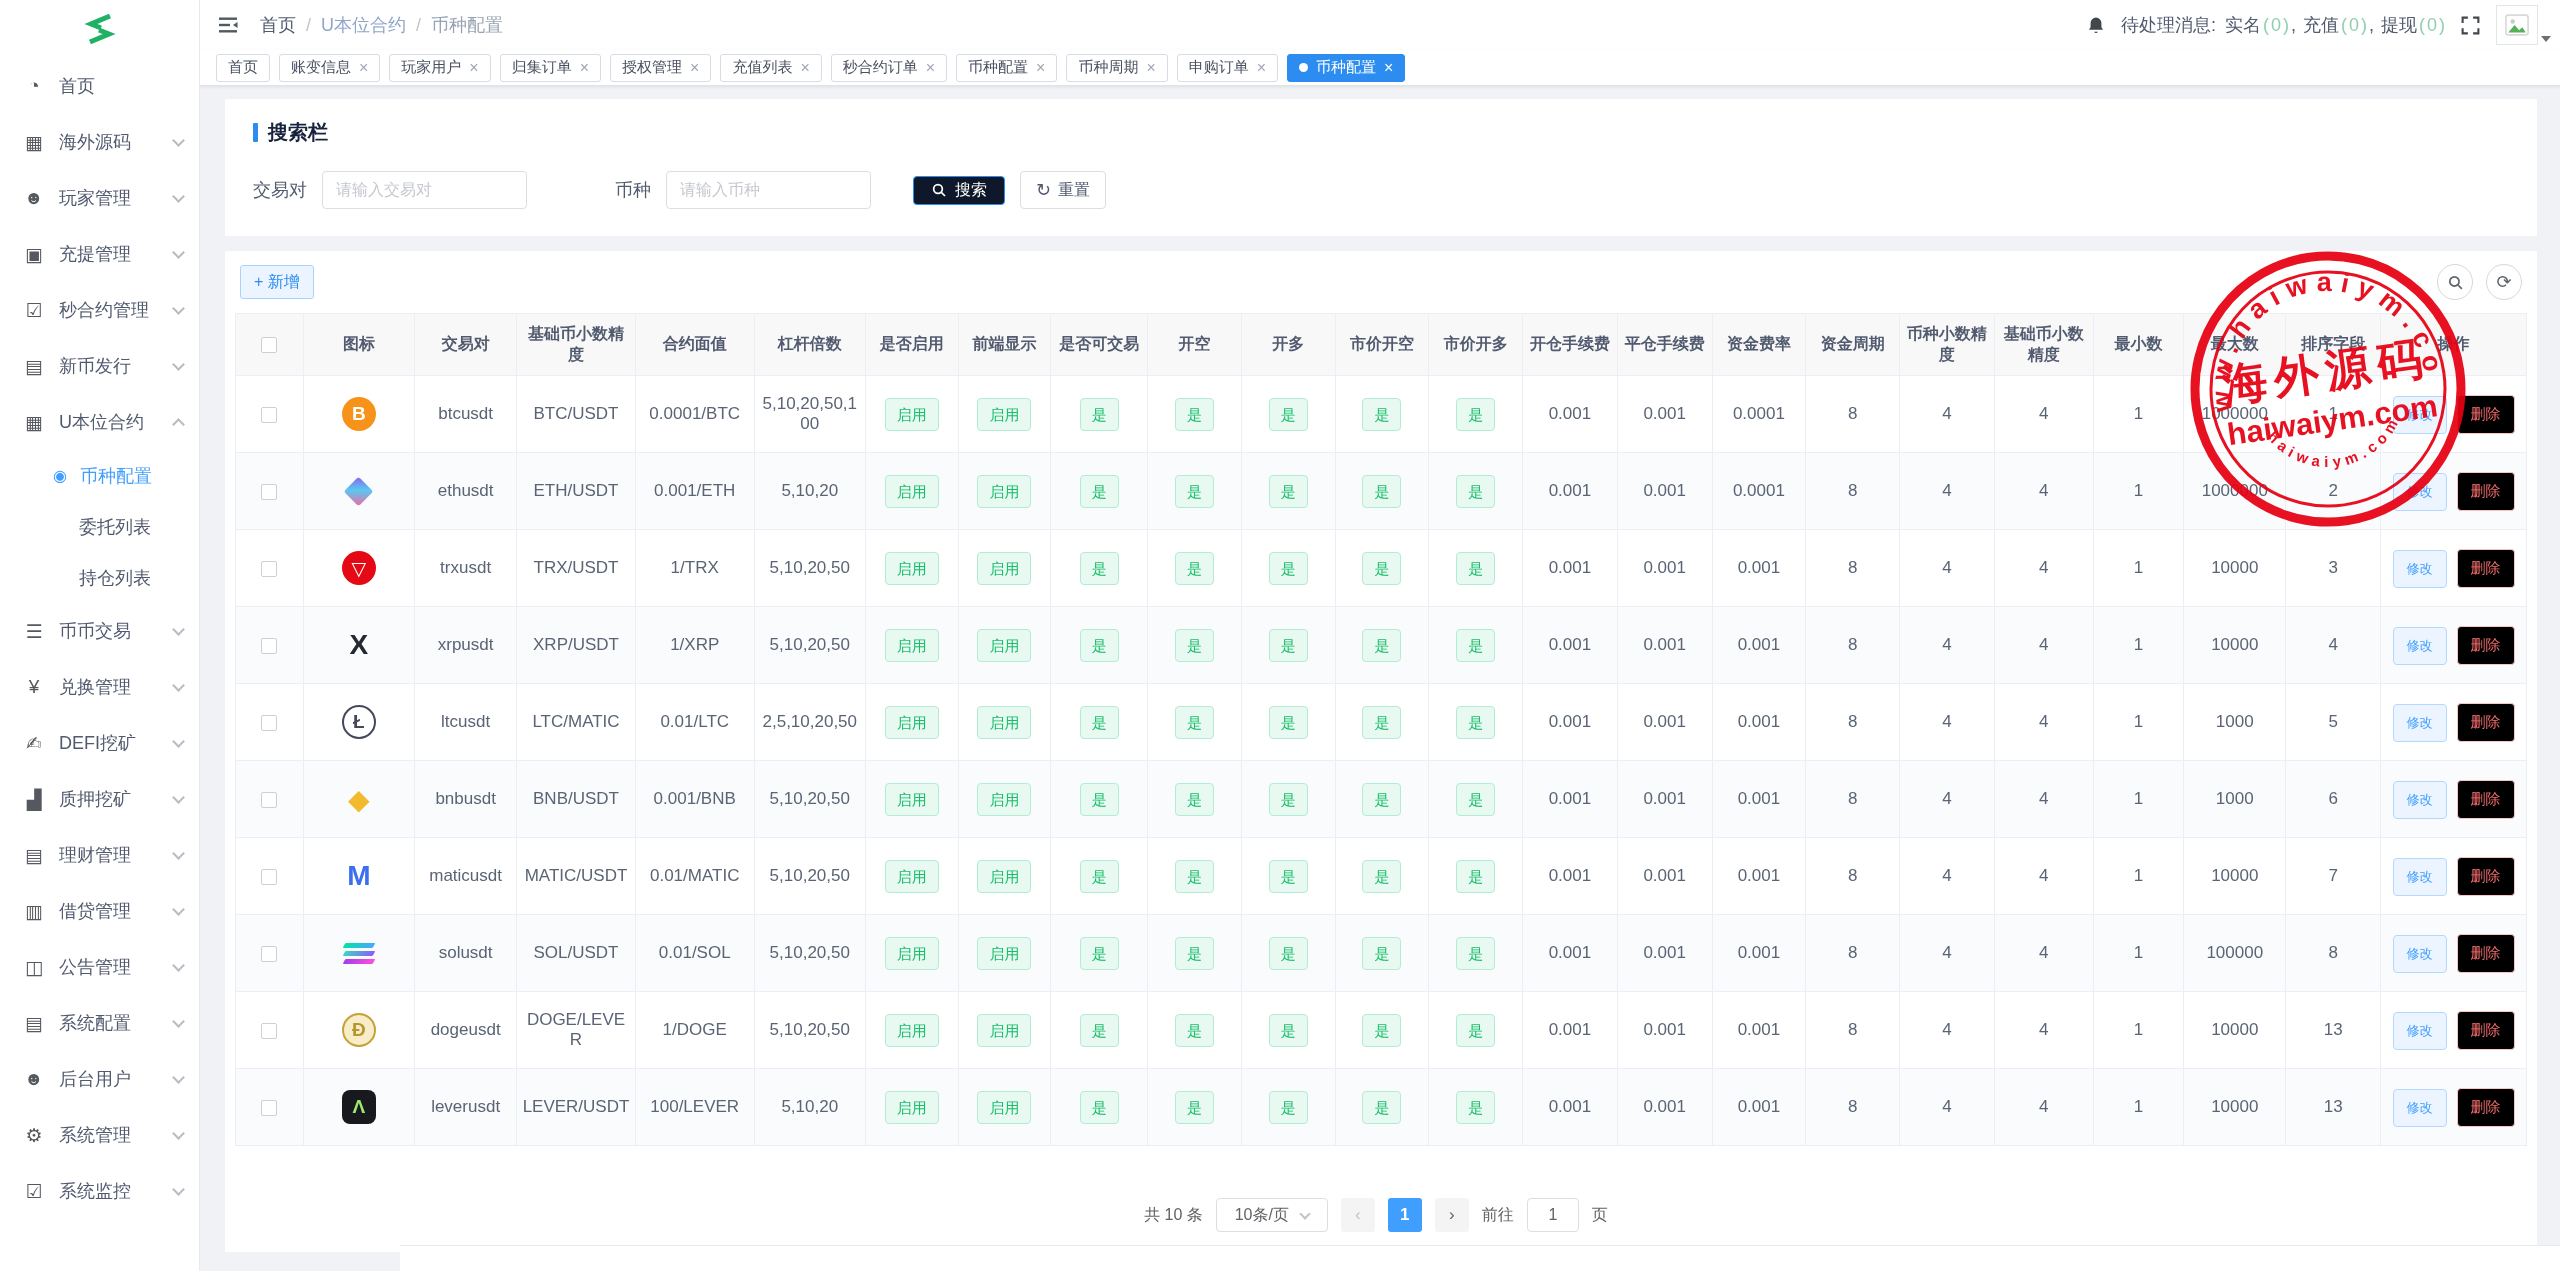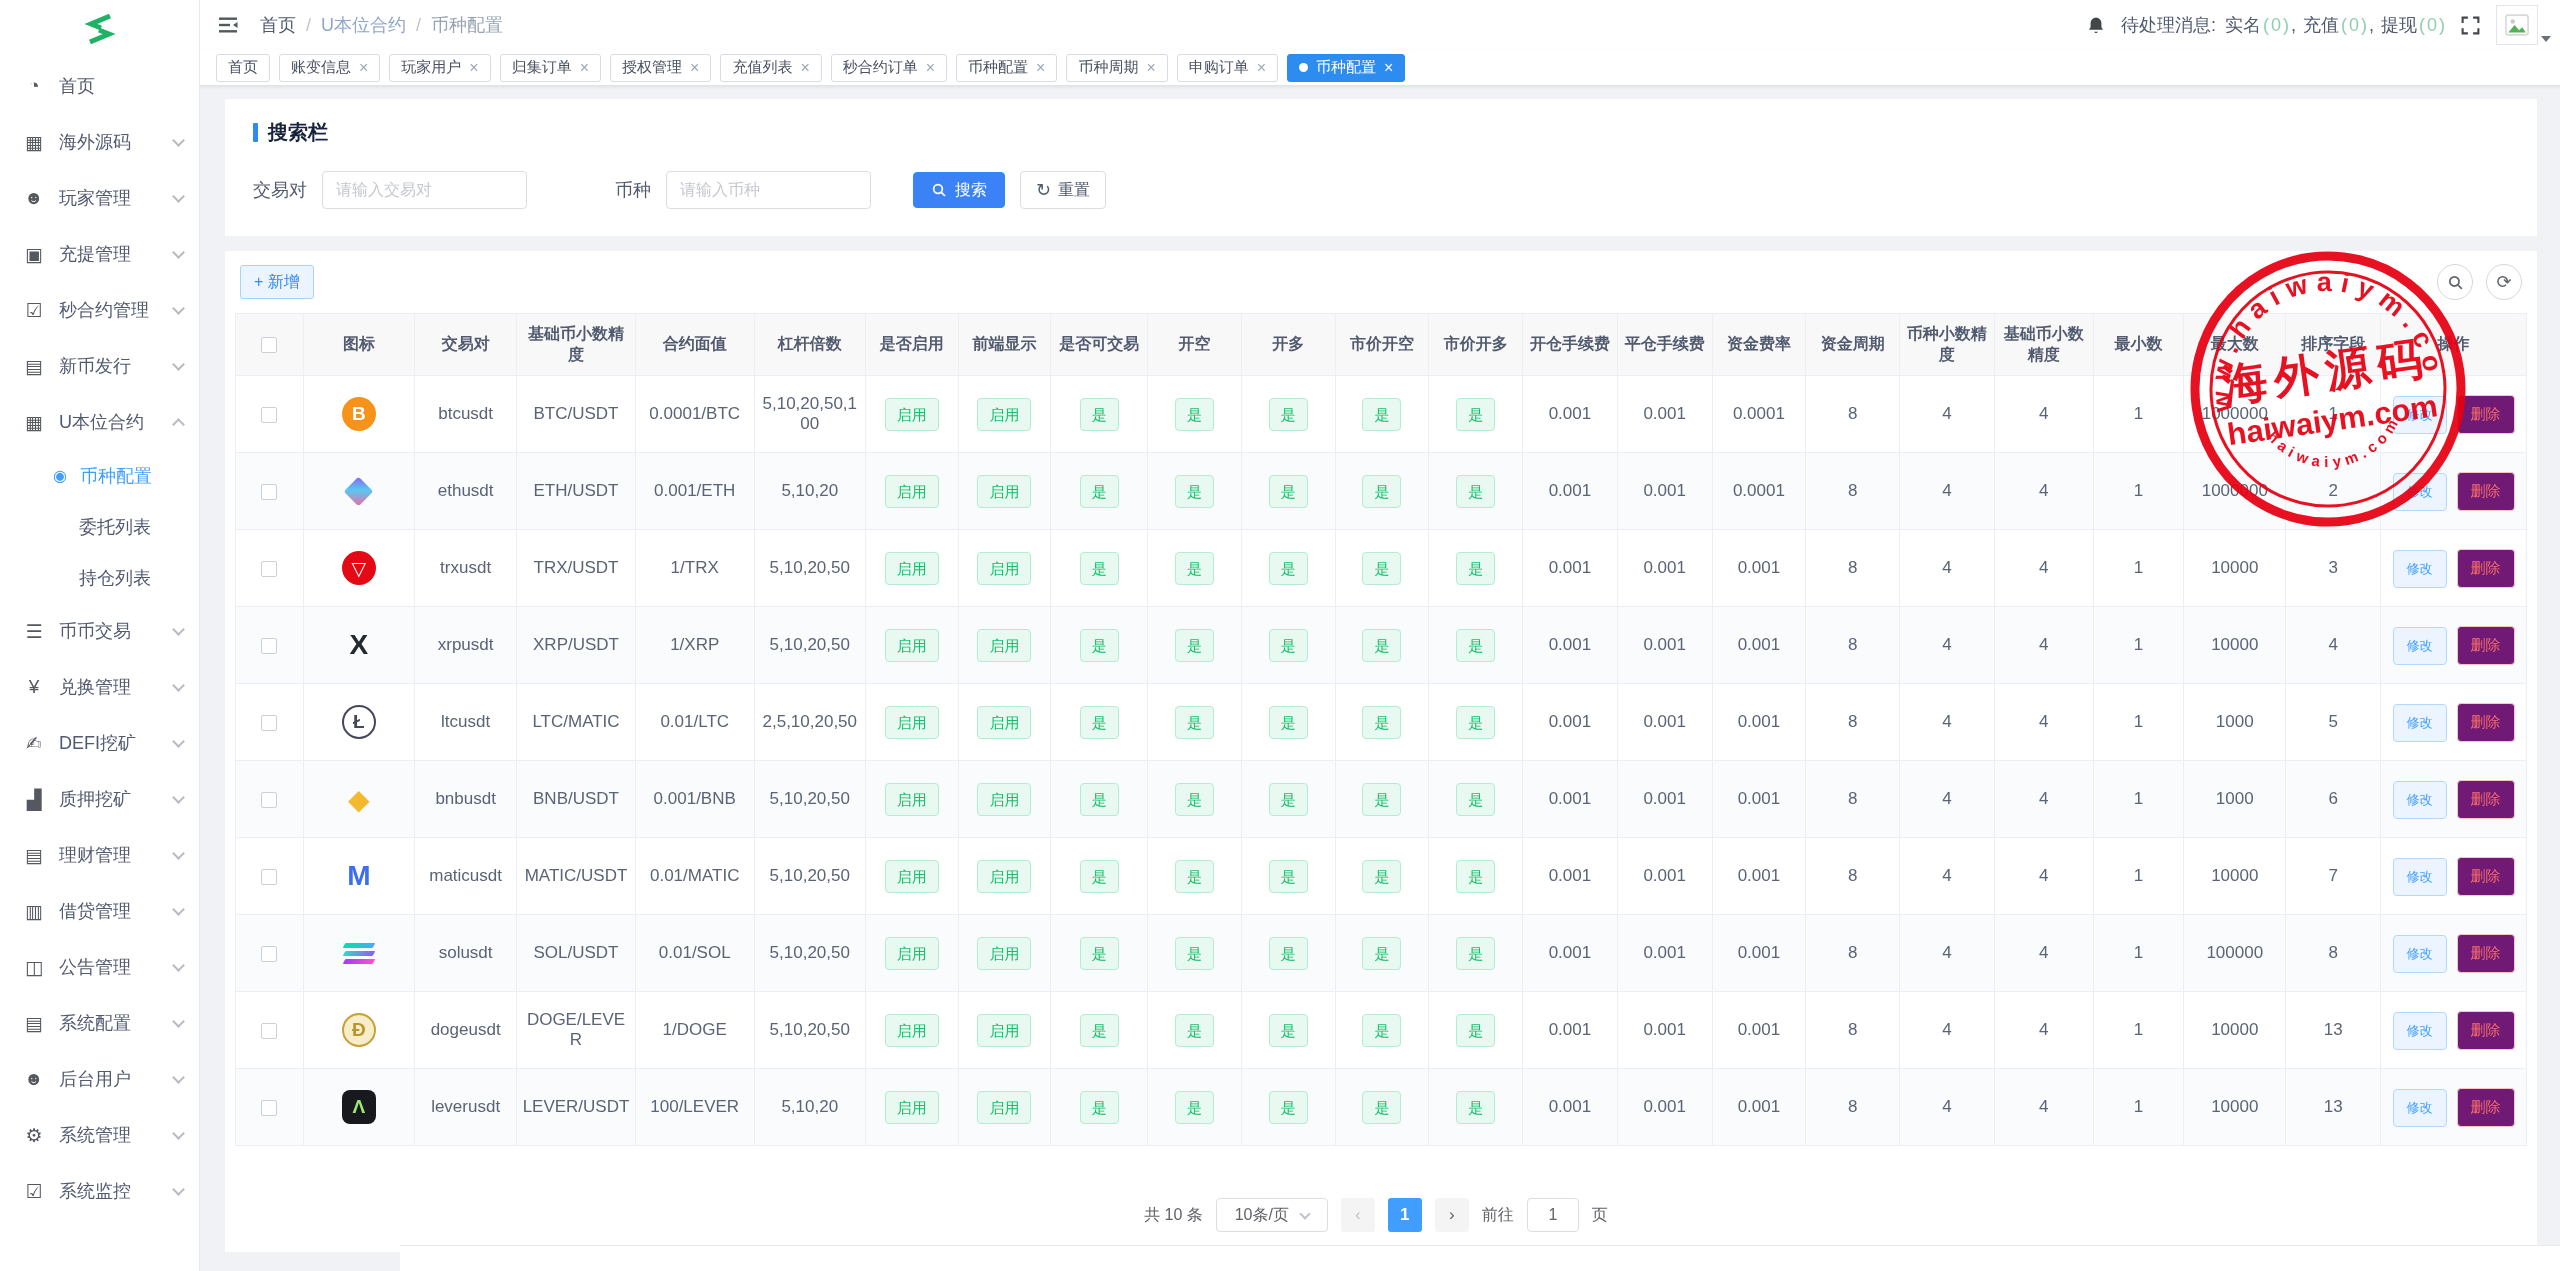--- a/index.html
+++ b/index.html
@@ -45,21 +45,21 @@
 
   
   .search-card { background:#fff; padding:20px 28px 27px; }
   .sc-title { font-size:20px; font-weight:bold; color:#17233d; display:flex; align-items:center; }
   .sc-title::before { content:""; width:5px; height:19px; background:#2d8cf0; margin-right:10px; border-radius:1px; }
   .sc-form { margin-top:25px; display:flex; align-items:center; }
   .sc-label { font-size:18px; color:#515a6e; margin-right:15px; font-weight:500; white-space:nowrap; }
   .sc-input { width:205px; height:38px; border:1px solid #dcdee2; border-radius:4px; padding:0 13px; font-size:16px; color:#515a6e; outline:none; font-family:inherit; }
   ::placeholder { color:#c5c8ce; }
   .sc-gap { width:88px; flex:none; }
-  .btn-search { height:36px; background:#3b82f6; color:#fff; border:1px solid #2d8cf0; border-radius:4px; font-size:16px; padding:0 17px; display:flex; align-items:center; gap:8px; margin-left:42px; cursor:pointer; font-family:inherit; }
+  .btn-search { height:29px; background:#0f172a; color:#fff; border:1px solid #2d8cf0; border-radius:4px; font-size:16px; padding:0 17px; display:flex; align-items:center; gap:8px; margin-left:42px; cursor:pointer; font-family:inherit; }
   .btn-reset { height:38px; background:#fff; border:1px solid #dcdee2; color:#515a6e; border-radius:4px; font-size:16px; padding:0 15px; margin-left:15px; display:flex; align-items:center; gap:7px; cursor:pointer; font-family:inherit; }
   .refresh-glyph { font-size:18px; line-height:1; color:inherit; }
 
   
   .table-card { background:#fff; margin-top:15px; padding:13px 10px 20px; min-height:966px; position:relative; }
   .tc-toolbar { display:flex; align-items:center; padding:0 5px; }
   .btn-add { height:34px; padding:0 13px; background:#ecf5ff; border:1px solid #a9d3ff; color:#2d8cf0; font-size:16px; border-radius:3px; cursor:pointer; font-family:inherit; }
   .tc-icons { margin-left:auto; display:flex; gap:13px; }
   .circle-btn { width:36px; height:36px; border-radius:50%; border:1px solid #d4d7dc; background:#fff; color:#5f646b; display:flex; align-items:center; justify-content:center; font-size:19px; cursor:pointer; }
 
@@ -67,21 +67,21 @@
   th,td { border:1px solid #ebeef5; text-align:center; padding:6px 5px; overflow:hidden; }
   th { background:#f8f8f9; font-weight:700; font-size:16px; color:#515a6e; height:62px; }
   td { height:77px; font-size:17px; color:#5a6474; word-break:break-all; }
   tbody tr:nth-child(even) td { background:#fafbfd; }
 
   .cb { width:16px; height:16px; border:1px solid #ccd0d6; border-radius:2px; background:#fff; display:inline-block; vertical-align:middle; cursor:pointer; }
 
   .badge { display:inline-block; padding:8px 11px; background:#e7f9f0; border:1px solid #b2ecd2; color:#19be6b; border-radius:4px; font-size:15px; line-height:1; white-space:nowrap; }
 
   .btn-edit { padding:9px 13px; background:#ecf5ff; border:1px solid #b3d8ff; color:#409eff; border-radius:4px; font-size:13px; margin-right:10px; cursor:pointer; font-family:inherit; }
-  .btn-del  { padding:9px 13px; background:#701a75; border:1px solid #fbc4c4; color:#f56c6c; border-radius:4px; font-size:15px; cursor:pointer; font-family:inherit; }
+  .btn-del  { padding:9px 13px; background:#000000; border:1px solid #fbc4c4; color:#f56c6c; border-radius:4px; font-size:15px; cursor:pointer; font-family:inherit; }
 
   .coin { display:inline-flex; align-items:center; justify-content:center; width:34px; height:34px; border-radius:50%; font-weight:bold; font-size:19px; vertical-align:middle; }
   .coin.square { border-radius:8px; }
   .coin.bare { background:transparent !important; font-size:28px; }
   .eth-diamond { width:21px; height:21px; display:inline-block; transform:rotate(45deg); background:linear-gradient(135deg,#8a63f0 0%,#58c9f0 45%,#f06aa8 100%); border-radius:3px; vertical-align:middle; }
   .sol-bars { display:inline-flex; flex-direction:column; gap:3px; vertical-align:middle; }
   .sol-bars i { display:block; width:30px; height:5px; transform:skewX(-28deg); border-radius:1px; }
   .sol-bars i:nth-child(1){ background:linear-gradient(90deg,#00e3a4,#4aa9ff); }
   .sol-bars i:nth-child(2){ background:linear-gradient(90deg,#3ad6c4,#8c5cf5); }
   .sol-bars i:nth-child(3){ background:linear-gradient(90deg,#a13df0,#ff4fd8); }

